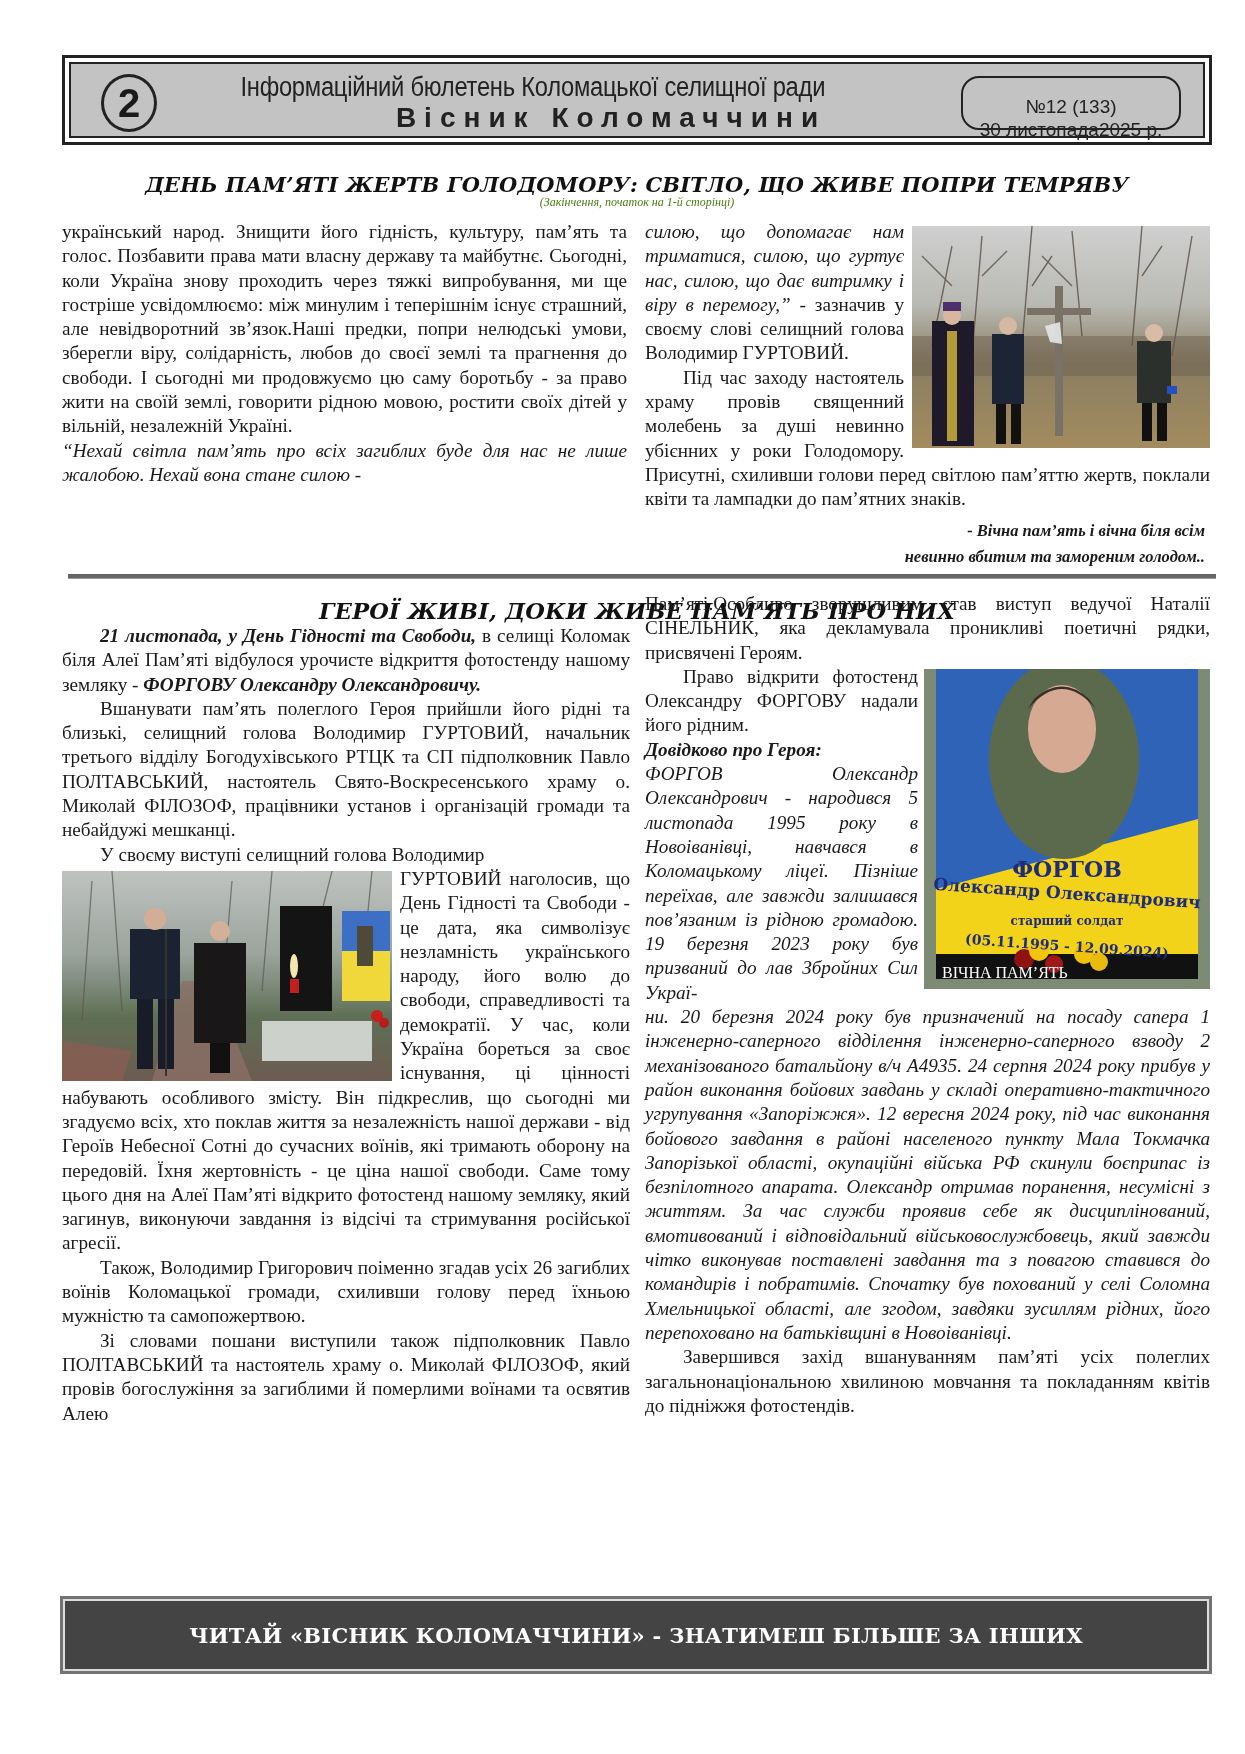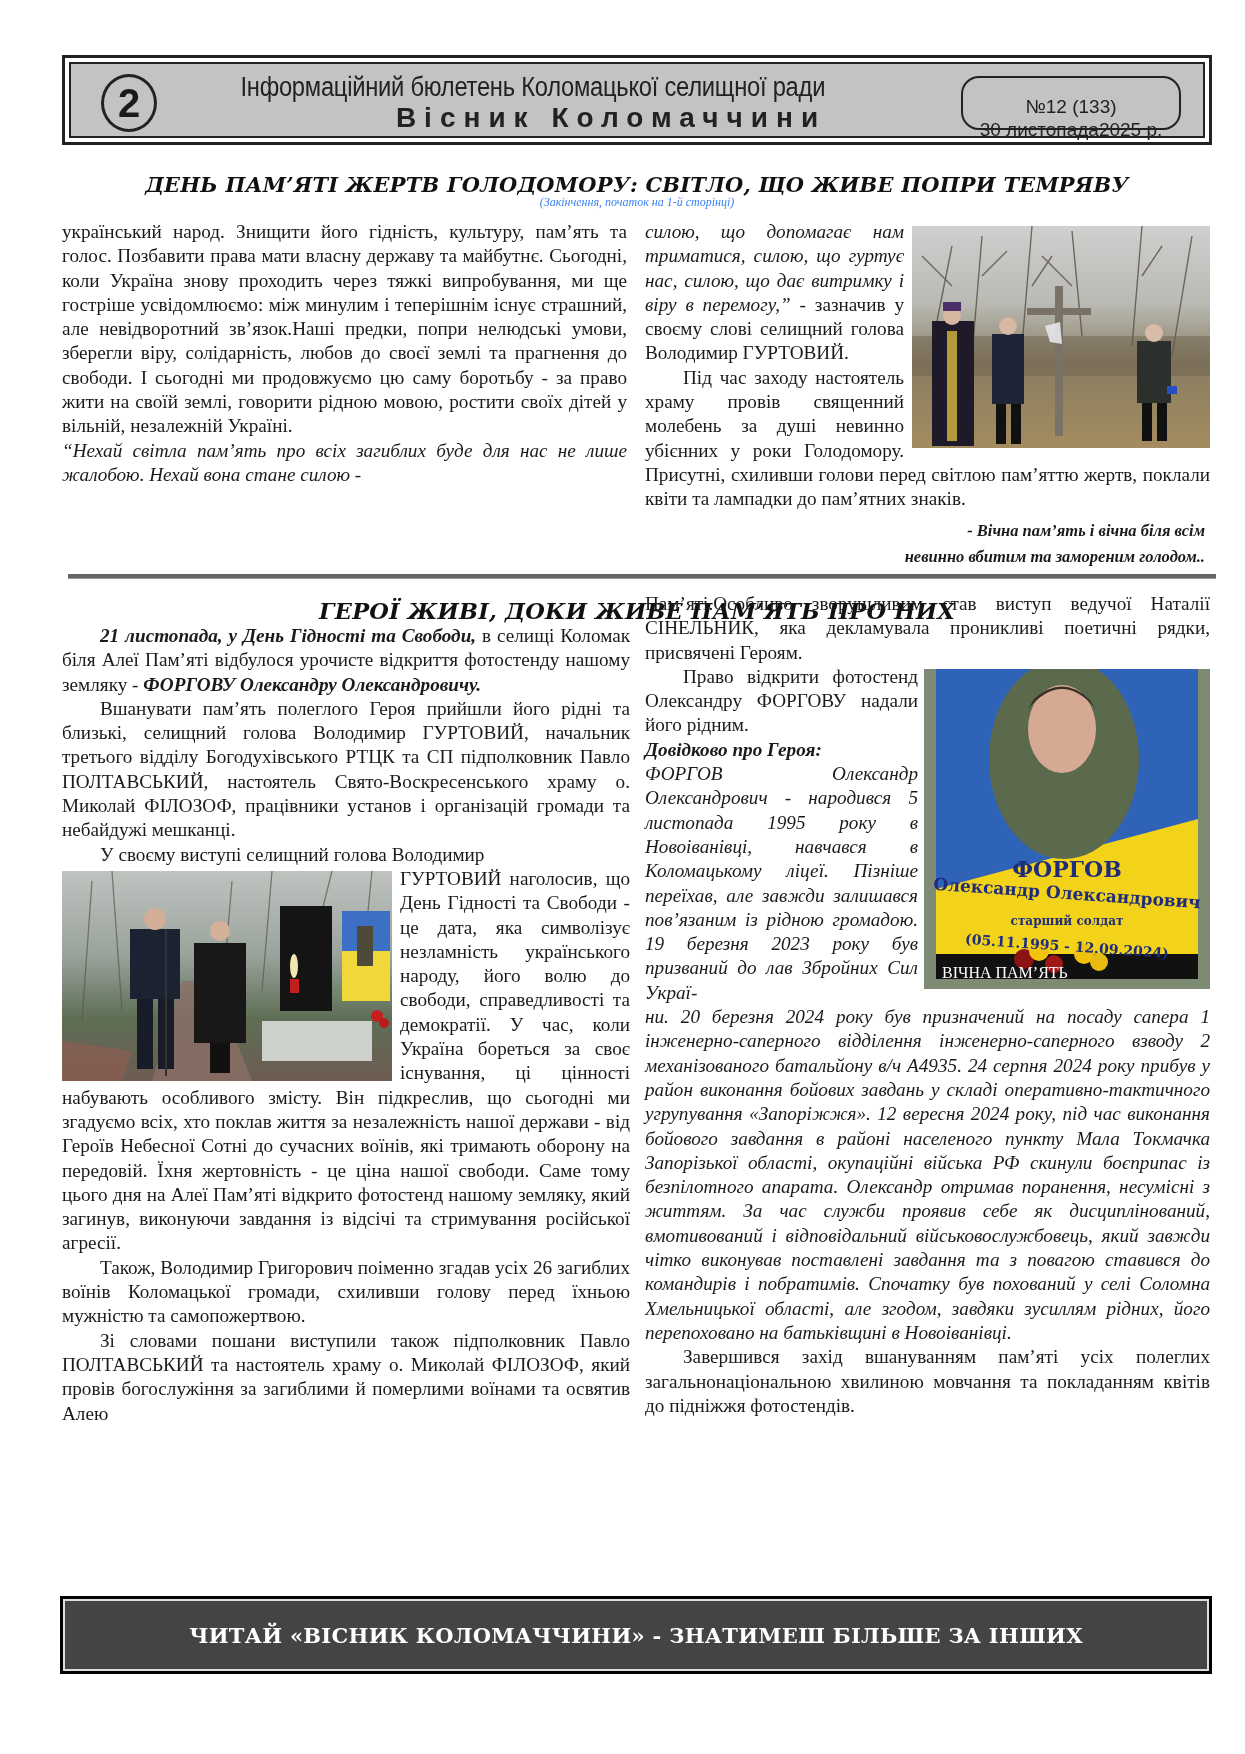--- a/index.html
+++ b/index.html
@@ -24,36 +24,36 @@
   .issue-box { position:absolute; right:22px; top:12px; width:220px; height:54px;
                border:2px solid #222; border-radius:18px; box-sizing:border-box;
                font-family:"Liberation Sans", sans-serif; font-size:19px; text-align:center;
                line-height:23px; padding-top:17px; color:#222; }
 
   
   .headline { position:absolute; left:62px; width:1150px; text-align:center;
               font-family:"DejaVu Serif", serif; font-weight:bold; font-size:21px;
               letter-spacing:0.2px; color:#111; white-space:nowrap;font-style:italic; }
   .continued { position:absolute; left:62px; width:1150px; text-align:center;
-               font-style:italic; font-size:12px; color:#3b82f6; }
+               font-style:italic; font-size:12px; color:#4d7c0f; }
 
   .col { position:absolute; font-size:19.2px; line-height:24.3px; text-align:justify; }
   .col p { margin:0; }
   .indent { text-indent:38px; }
   .it { font-style:italic; }
   .bi { font-style:italic; font-weight:bold; }
   .quote-sign { position:absolute; font-style:italic; font-weight:bold; font-size:16.5px;
                 text-align:right; line-height:25px; }
 
   .separator { position:absolute; left:68px; width:1148px; height:4px; background:#666;
                border-bottom:1px solid #999; }
 
   
   .banner { position:absolute; left:60px; top:1596px; width:1152px; height:78px;
-            background:#000000; box-sizing:border-box; padding:3px; }
+            background:#737373; box-sizing:border-box; padding:3px; }
   .banner-inner { width:100%; height:100%; border:2px solid #ddd; box-sizing:border-box;
                   background:#444; display:flex; align-items:center; justify-content:center; }
   .banner-text { color:#fff; font-family:"DejaVu Serif", serif; font-weight:bold;
                  font-size:21px; letter-spacing:0.3px; }
 </style>
 </head>
 <body>
 
 <div class="masthead">
   <div class="masthead-inner">

